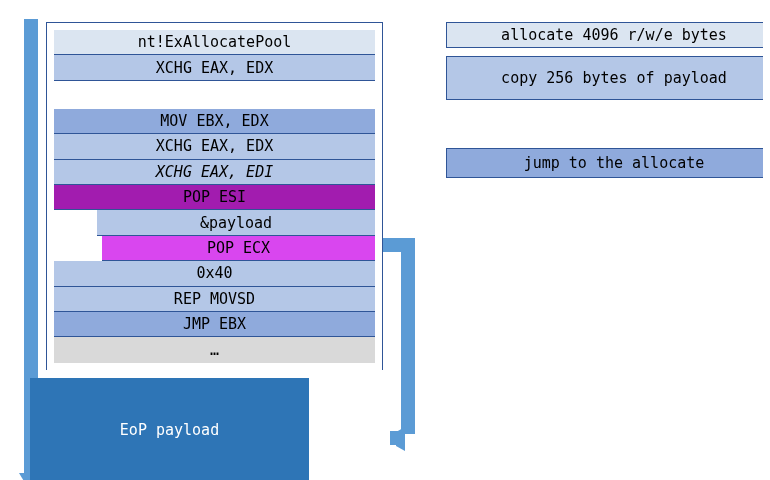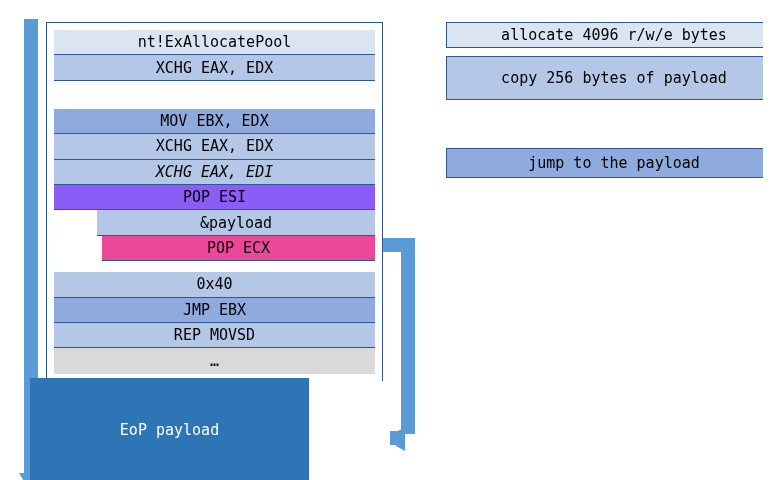--- a/index.html
+++ b/index.html
@@ -101,39 +101,39 @@
 
   <div class="seg growth-line"></div>
   <div class="growth-head"></div>
 
   <div class="stack">
     <div class="stack-row" style="background: rgb(219, 229, 241);">nt!ExAllocatePool</div>
     <div class="stack-row" style="background: rgb(180, 199, 231);">XCHG EAX, EDX</div>
     <div class="stack-row" style="background: rgb(143, 170, 220); margin-top: 28px;">MOV EBX, EDX</div>
     <div class="stack-row" style="background: rgb(180, 199, 231);">XCHG EAX, EDX</div>
     <div class="stack-row" style="background: rgb(180, 199, 231); font-style: italic;">XCHG EAX, EDI</div>
-    <div class="stack-row" style="background: #8b5cf6;">POP ESI</div>
+    <div class="stack-row" style="background: #a21caf;">POP ESI</div>
     <div class="stack-row" style="background: rgb(180, 199, 231); margin-left: 43px;">&amp;payload</div>
-    <div class="stack-row" style="background: #ec4899; margin-left: 48px;">POP ECX</div>
-    <div class="stack-row" style="background: rgb(180, 199, 231); margin-top: 11px;">0x40</div>
+    <div class="stack-row" style="background: #d946ef; margin-left: 48px;">POP ECX</div>
+    <div class="stack-row" style="background: rgb(180, 199, 231);">0x40</div>
+    <div class="stack-row" style="background: rgb(180, 199, 231);">REP MOVSD</div>
     <div class="stack-row" style="background: rgb(143, 170, 220);">JMP EBX</div>
-    <div class="stack-row" style="background: rgb(180, 199, 231);">REP MOVSD</div>
     <div class="stack-row last" style="background: rgb(217, 217, 217);">…</div>
   </div>
 
   <div class="payload-box" style="background: rgb(46, 117, 182);">EoP payload</div>
 
   <div class="annotation a1" style="background: rgb(219, 229, 241);">
     <span>allocate 4096 r/w/e bytes</span>
   </div>
   <div class="annotation a2" style="background: rgb(180, 199, 231);">
     <span>copy 256 bytes of payload</span>
   </div>
   <div class="annotation a3" style="background: rgb(143, 170, 220);">
-    <span>jump to the payload</span>
+    <span>jump to the allocate</span>
   </div>
 
   <div class="seg conn-h1"></div>
   <div class="seg conn-v"></div>
   <div class="seg conn-h2"></div>
   <div class="conn-head"></div>
 
 </div>
 
 </body></html>

